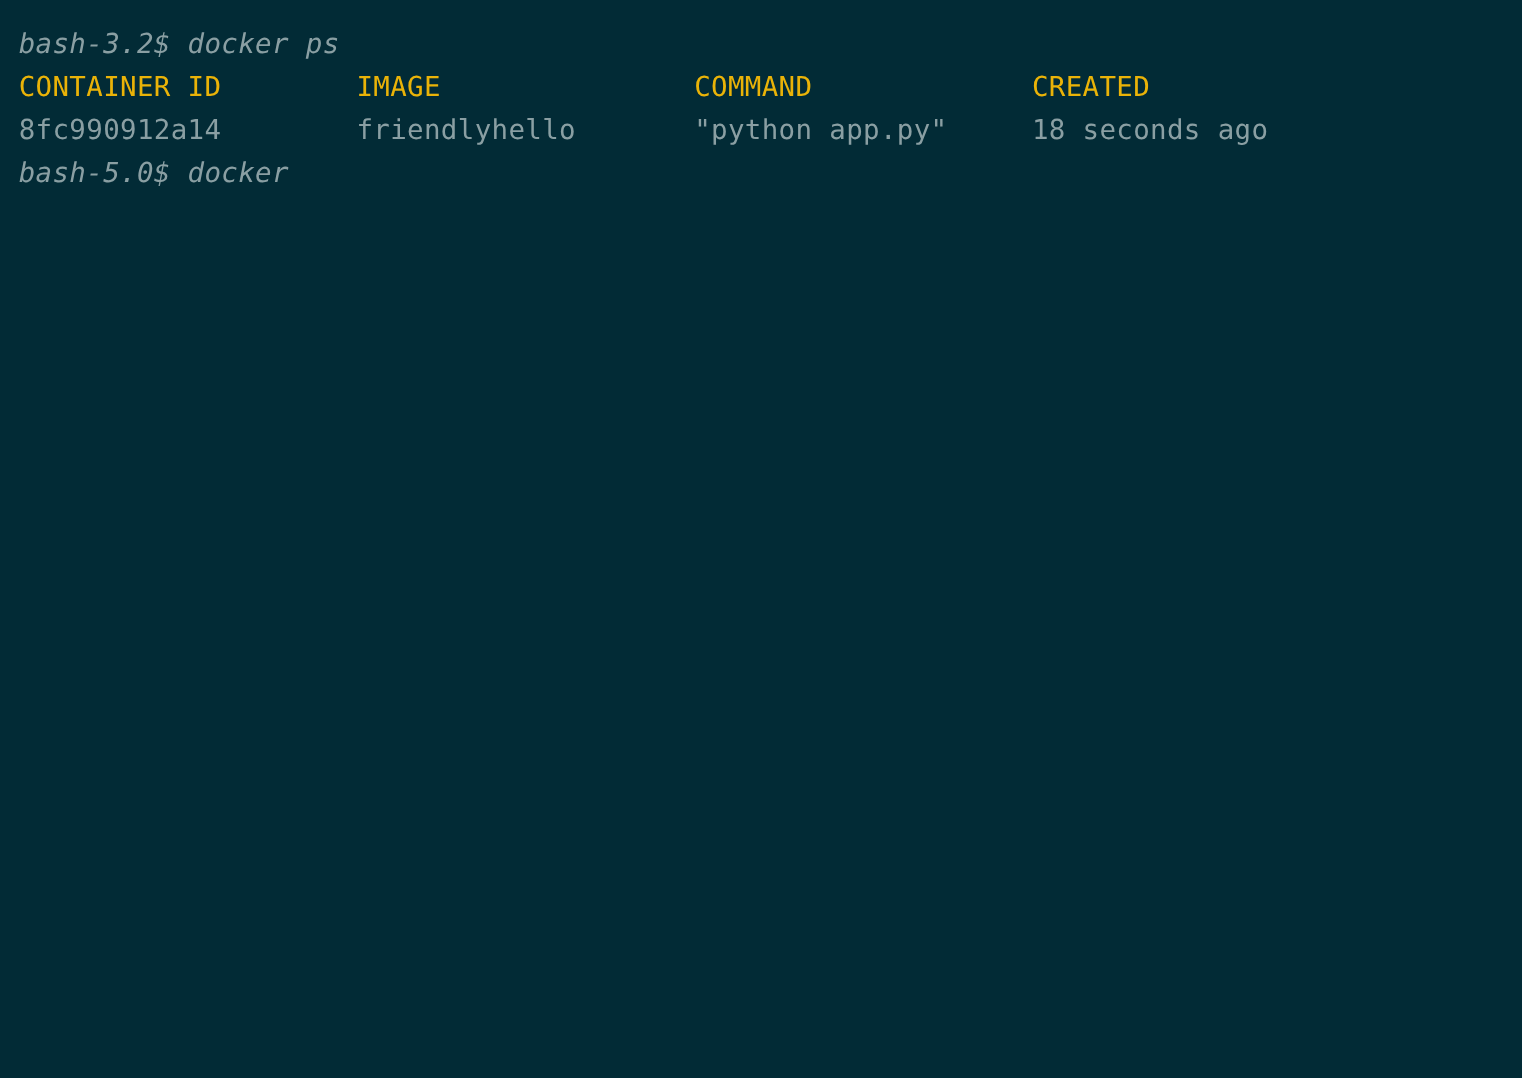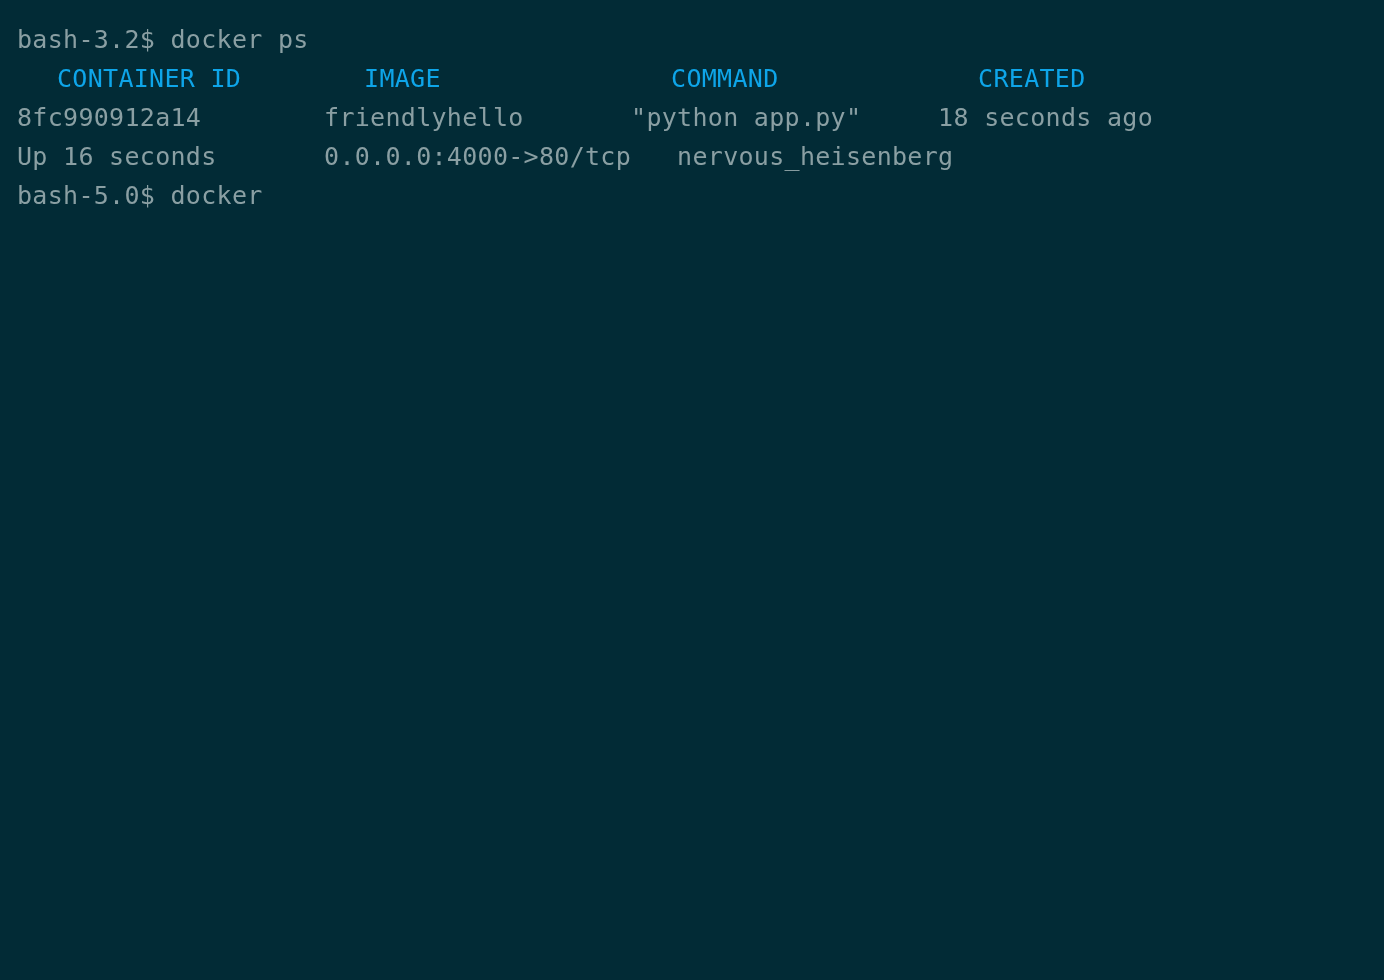--- a/index.html
+++ b/index.html
@@ -34,40 +34,39 @@
     line-height: 39px;
     white-space: pre;
     font-size: 25px;
     letter-spacing: 0.30px;
     color: #8a9fa3;
     font-family: "DejaVu Sans Mono", "Liberation Mono", monospace;
     -webkit-font-smoothing: antialiased;
   }
   .prompt-line {
     color: #8a9fa3;
+    font-style: italic;
   }
   .header-line {
-    color: #0ea5e9;
-    margin-left: 40px;
+    color: #eab308;
   }
   .data-line {
     color: #8a9fa3;
   }
 </style>
 </head>
 <body>
 
 <div id="terminal">
   <div id="terminal-screen">
 
     <div class="term-line prompt-line">bash-3.2$ docker ps</div>
 
     <div class="term-line header-line">CONTAINER ID        IMAGE               COMMAND             CREATED</div>
 
 
     <div class="term-line data-line">8fc990912a14        friendlyhello       "python app.py"     18 seconds ago</div>
 
-    <div class="term-line data-line">Up 16 seconds       0.0.0.0:4000-&gt;80/tcp   nervous_heisenberg</div>
 
     <div class="term-line prompt-line">bash-5.0$ docker</div>
 
   </div>
 </div>
 
 </body></html>

